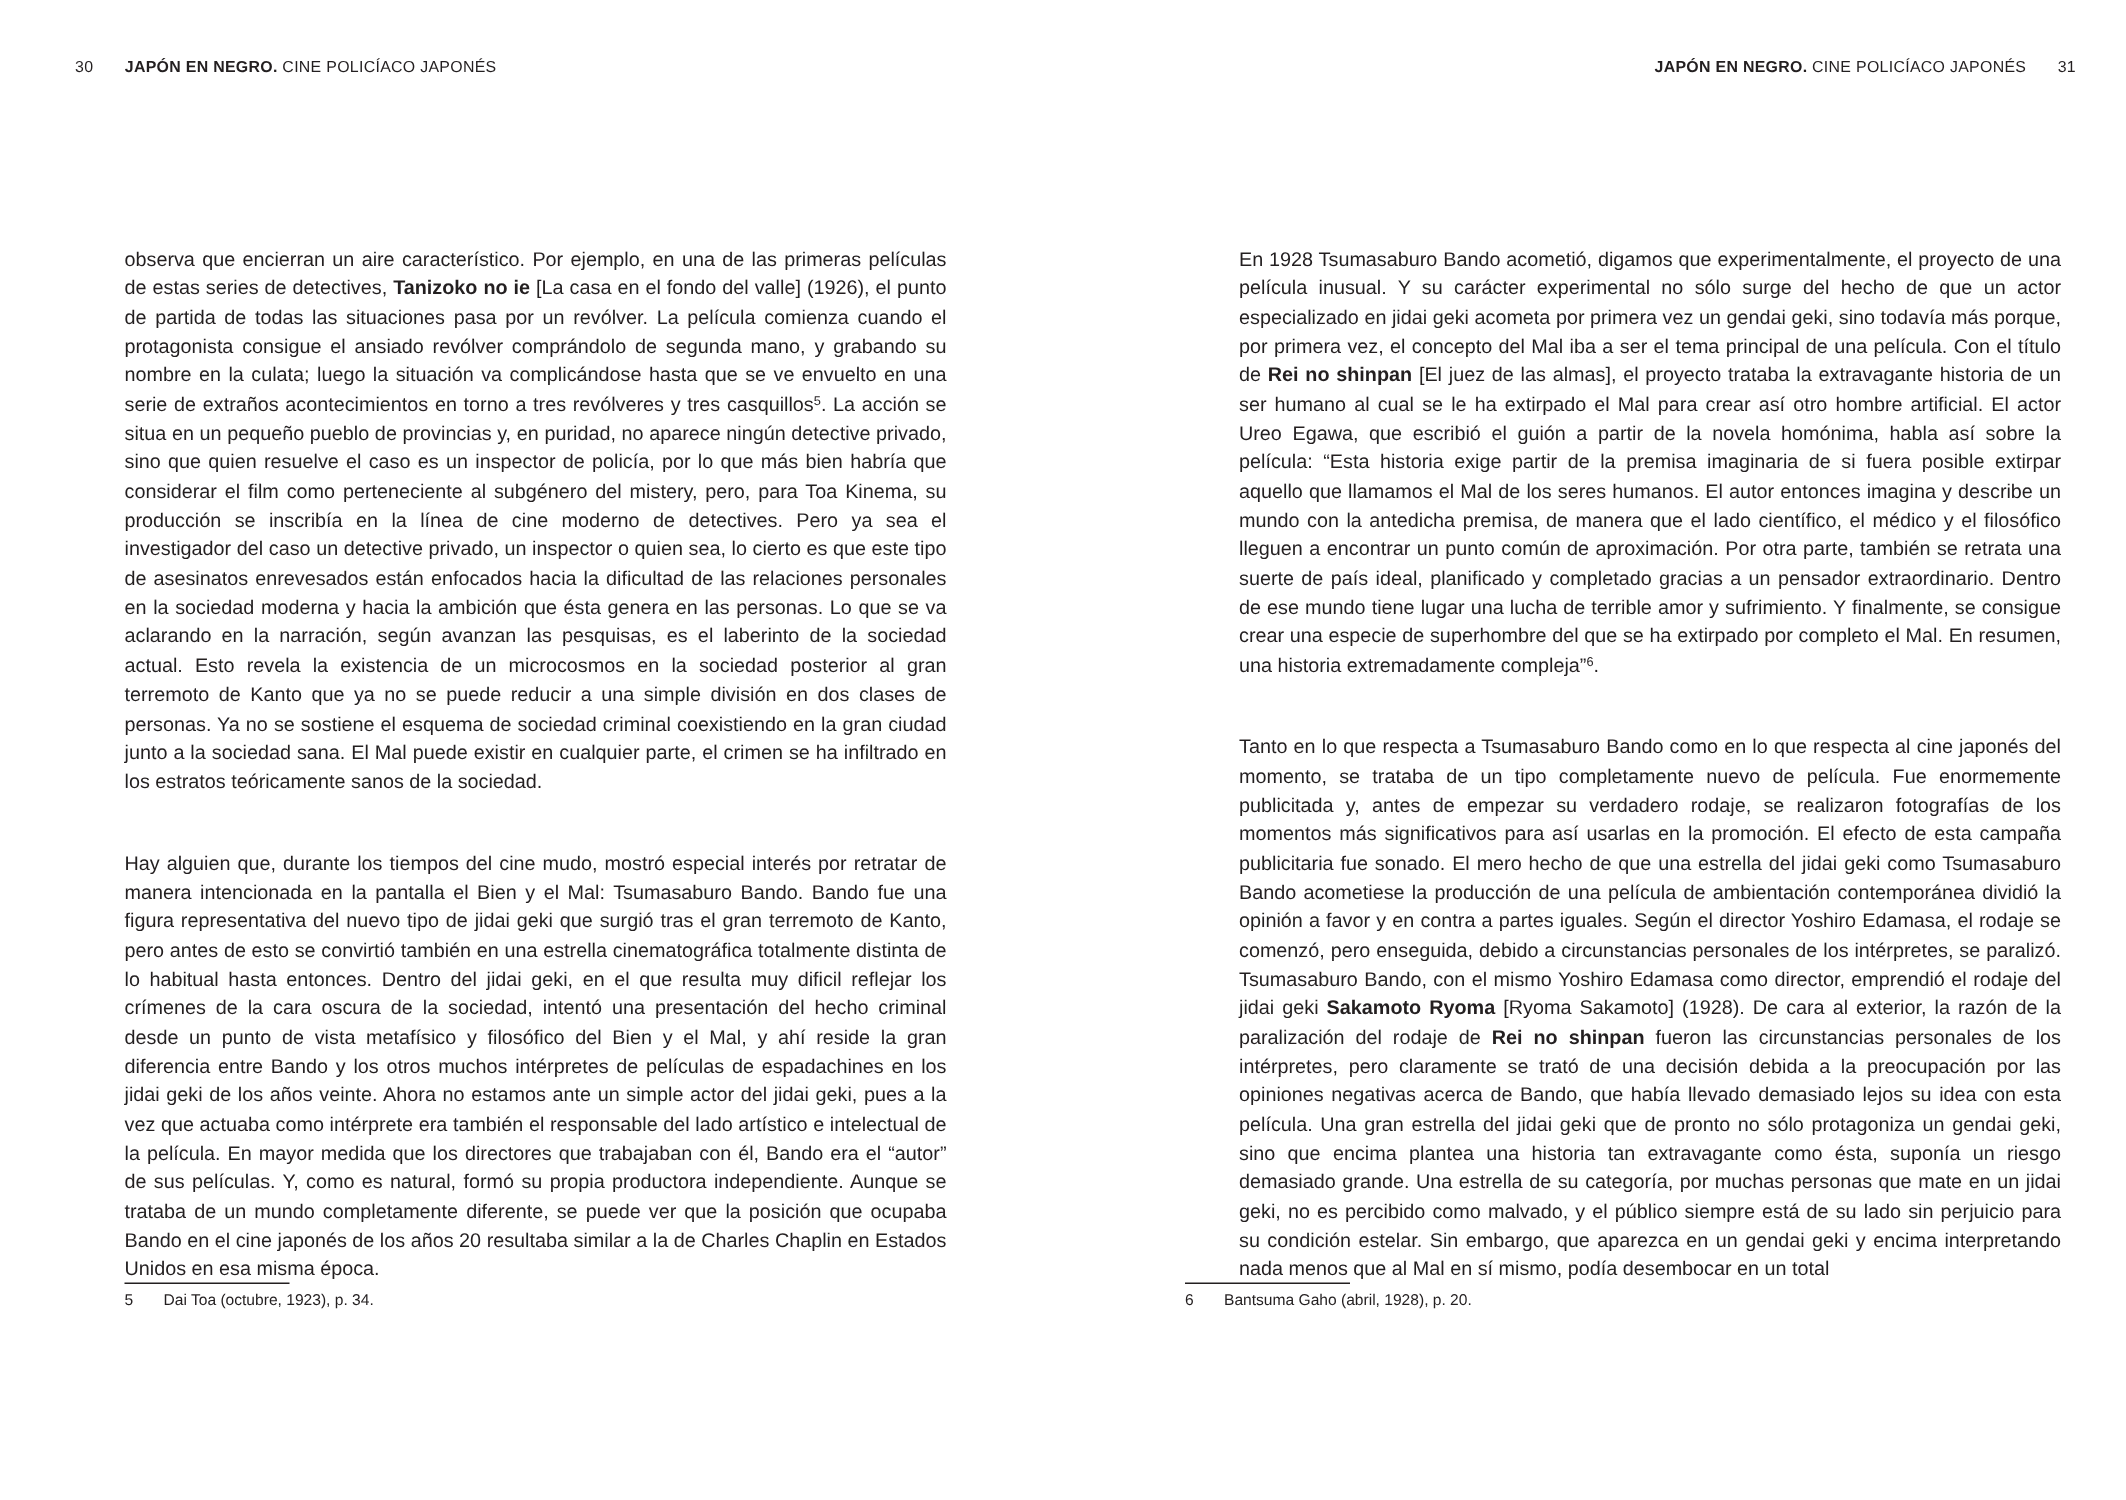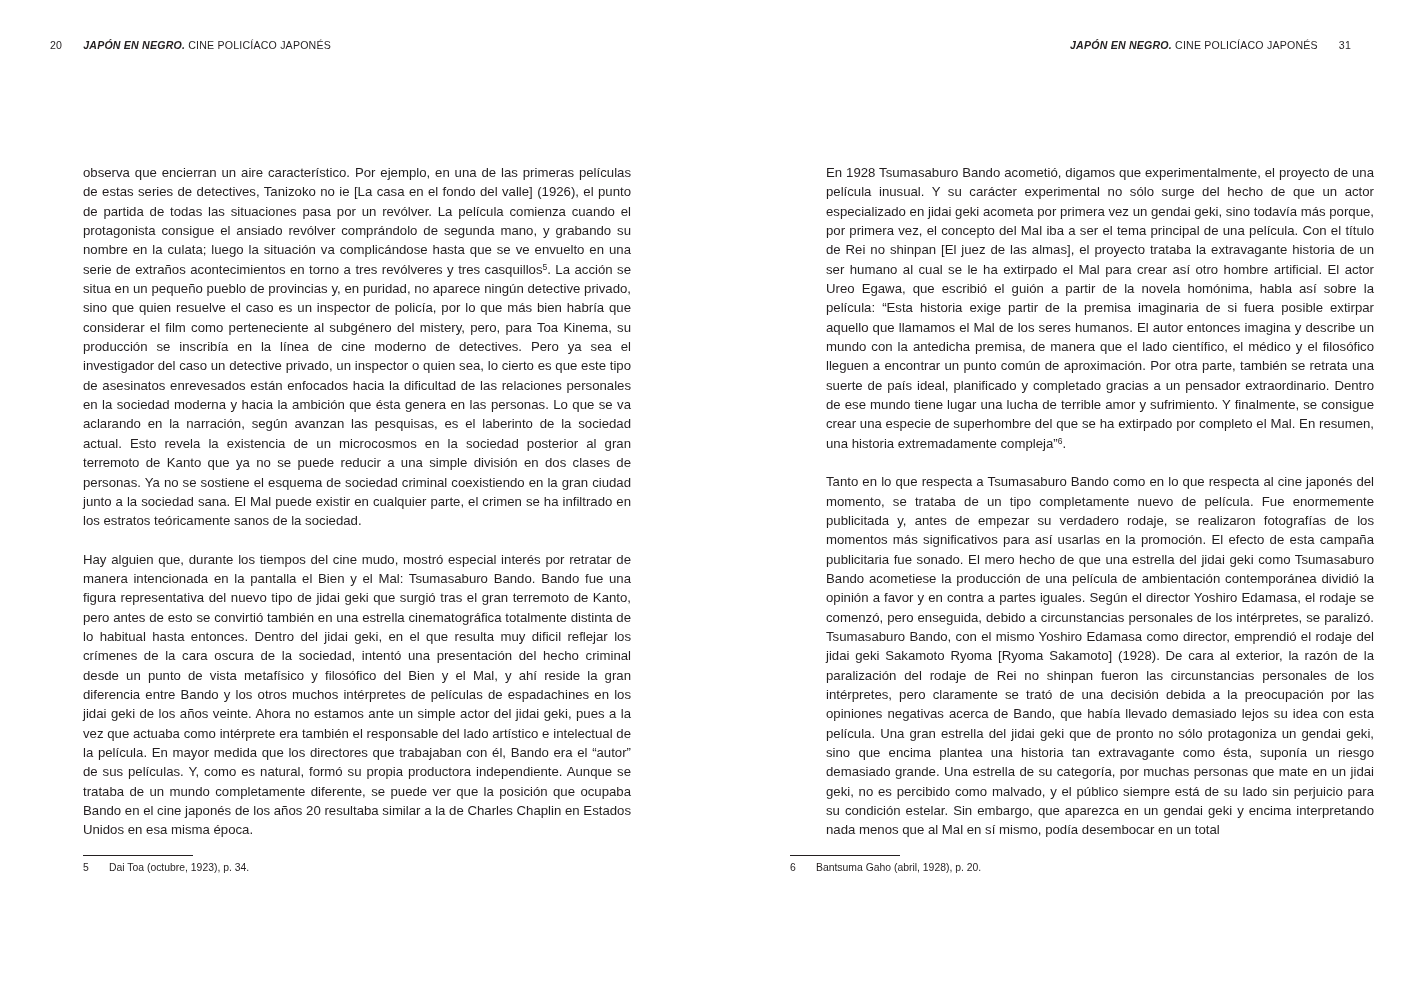--- a/index.html
+++ b/index.html
@@ -14,42 +14,42 @@
   }
   
   .running-head {
     position: absolute;
     top: 39px;
     font-size: 10.6px;
     letter-spacing: 0.2px;
     color: #231f20;
     white-space: nowrap;
   }
-  .running-head .rh-bold { font-weight: 700; font-style: italic; }
+  .running-head .rh-bold { font-weight: 700; }
   .running-head-left { left: 50px; }
-  .running-head-right { right: 66px; text-align: right; }
+  .running-head-right { right: 33px; text-align: right; }
   .folio { font-size: 10.6px; color: #231f20; }
   .running-head-left .folio { margin-right: 21px; }
   .running-head-right .folio { margin-left: 21px; }
 
   
   .page-body {
     position: absolute;
     top: 163px;
     width: 548px;
     font-size: 13.2px;
     line-height: 19.35px;
     text-align: justify;
     color: #231f20;
   }
   .page-body-left  { left: 83px; }
   .page-body-right { left: 826px; }
   .para { margin: 0; }
-  .para + .para { margin-top: 19px; }
-  .para b { font-weight: 400; }
+  .para + .para { margin-top: 35px; }
+  .para b { font-weight: 700; }
   .para sup {
     font-size: 8.5px;
     line-height: 0;
     vertical-align: baseline;
     position: relative;
     top: -4px;
   }
 
   
   .footnote {
@@ -69,21 +69,21 @@
   }
   .footnote-line { display: flex; }
   .footnote-number { width: 26px; flex: 0 0 26px; }
 </style>
 </head>
 <body>
 
 <div class="spread">
 
   <div class="running-head running-head-left">
-    <span class="folio">20</span><span class="rh-bold">JAPÓN EN NEGRO.</span><span> CINE POLICÍACO JAPONÉS</span>
+    <span class="folio">30</span><span class="rh-bold">JAPÓN EN NEGRO.</span><span> CINE POLICÍACO JAPONÉS</span>
   </div>
 
   <div class="running-head running-head-right">
     <span class="rh-bold">JAPÓN EN NEGRO.</span><span> CINE POLICÍACO JAPONÉS</span><span class="folio">31</span>
   </div>
 
   <div class="page-body page-body-left">
       <p class="para"><span>observa que encierran un aire característico. Por ejemplo, en una de las primeras películas de estas series de detectives, </span><b>Tanizoko no ie</b><span> [La casa en el fondo del valle] (1926), el punto de partida de todas las situaciones pasa por un revólver. La película comienza cuando el protagonista consigue el ansiado revólver comprándolo de segunda mano, y grabando su nombre en la culata; luego la situación va complicándose hasta que se ve envuelto en una serie de extraños acontecimientos en torno a tres revólveres y tres casquillos</span><sup>5</sup><span>. La acción se situa en un pequeño pueblo de provincias y, en puridad, no aparece ningún detective privado, sino que quien resuelve el caso es un inspector de policía, por lo que más bien habría que considerar el film como perteneciente al subgénero del mistery, pero, para Toa Kinema, su producción se inscribía en la línea de cine moderno de detectives. Pero ya sea el investigador del caso un detective privado, un inspector o quien sea, lo cierto es que este tipo de asesinatos enrevesados están enfocados hacia la dificultad de las relaciones personales en la sociedad moderna y hacia la ambición que ésta genera en las personas. Lo que se va aclarando en la narración, según avanzan las pesquisas, es el laberinto de la sociedad actual. Esto revela la existencia de un microcosmos en la sociedad posterior al gran terremoto de Kanto que ya no se puede reducir a una simple división en dos clases de personas. Ya no se sostiene el esquema de sociedad criminal coexistiendo en la gran ciudad junto a la sociedad sana. El Mal puede existir en cualquier parte, el crimen se ha infiltrado en los estratos teóricamente sanos de la sociedad.</span></p>
       <p class="para"><span>Hay alguien que, durante los tiempos del cine mudo, mostró especial interés por retratar de manera intencionada en la pantalla el Bien y el Mal: Tsumasaburo Bando. Bando fue una figura representativa del nuevo tipo de jidai geki que surgió tras el gran terremoto de Kanto, pero antes de esto se convirtió también en una estrella cinematográfica totalmente distinta de lo habitual hasta entonces. Dentro del jidai geki, en el que resulta muy dificil reflejar los crímenes de la cara oscura de la sociedad, intentó una presentación del hecho criminal desde un punto de vista metafísico y filosófico del Bien y el Mal, y ahí reside la gran diferencia entre Bando y los otros muchos intérpretes de películas de espadachines en los jidai geki de los años veinte. Ahora no estamos ante un simple actor del jidai geki, pues a la vez que actuaba como intérprete era también el responsable del lado artístico e intelectual de la película. En mayor medida que los directores que trabajaban con él, Bando era el “autor” de sus películas. Y, como es natural, formó su propia productora independiente. Aunque se trataba de un mundo completamente diferente, se puede ver que la posición que ocupaba Bando en el cine japonés de los años 20 resultaba similar a la de Charles Chaplin en Estados Unidos en esa misma época.</span></p>
     </div>

